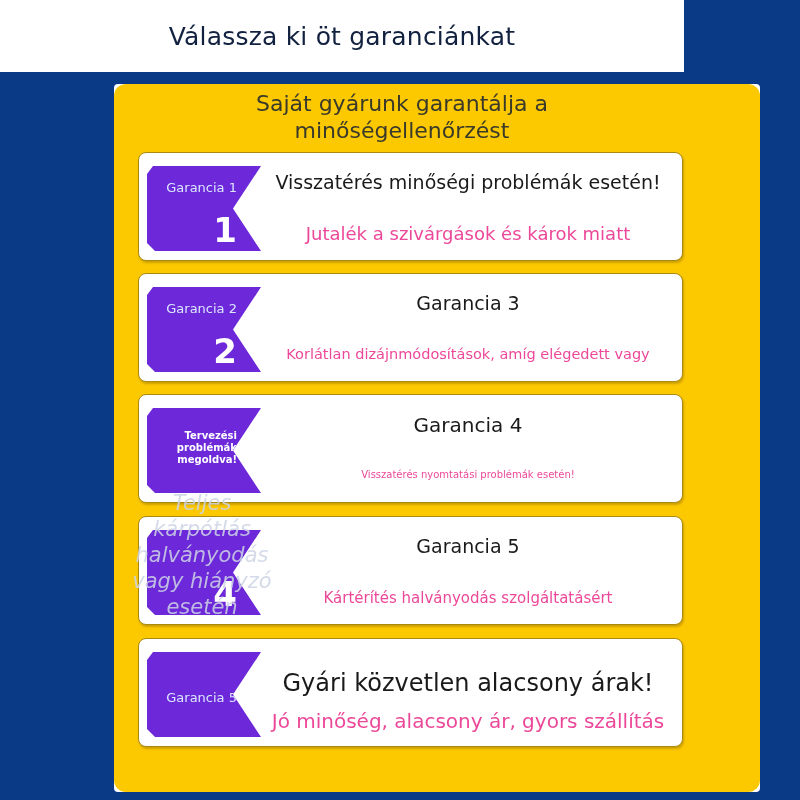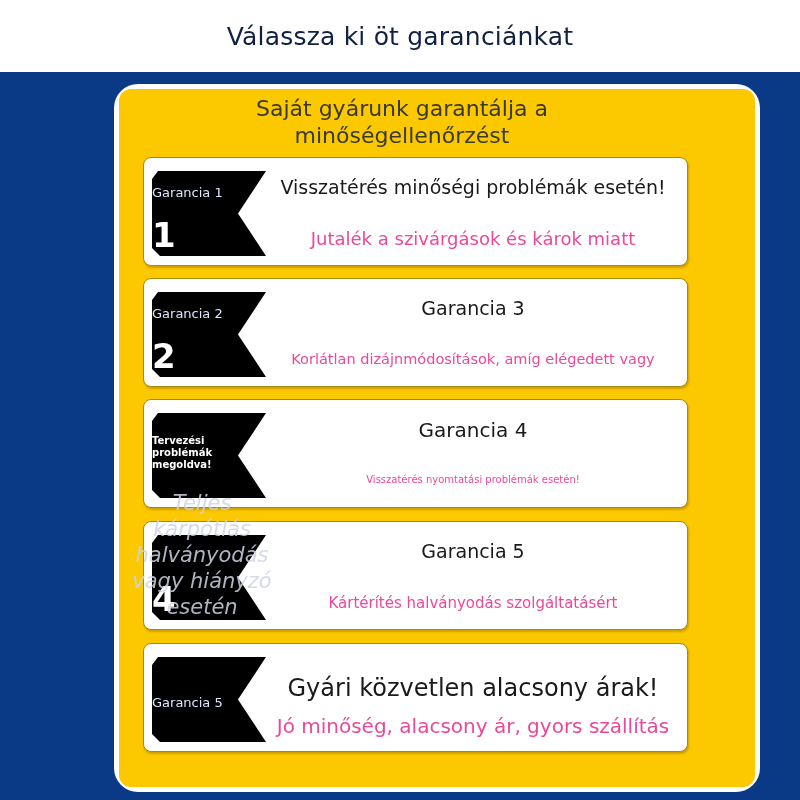--- a/index.html
+++ b/index.html
@@ -3,52 +3,52 @@
   <meta charset="utf-8">
   <style>
     * { box-sizing: border-box; margin: 0; padding: 0; }
     html, body { width: 800px; height: 800px; overflow: hidden; }
     body {
       background: #0a3a86;
       font-family: "DejaVu Sans", sans-serif;
       position: relative;
     }
     .header {
-      position: absolute; left: 0; top: 0; width: 800px; height: 72px;
+      position: absolute; left: 0; top: 0; width: 684px; height: 72px;
       background: #ffffff;
       display: flex; align-items: center; justify-content: center;
     }
     .header-title {
       font-size: 25px; color: #12213f; letter-spacing: 0.2px;
     }
     .panel {
       position: absolute; left: 114px; top: 84px; width: 646px; height: 708px;
-      background: #ffffff; border-radius: 24px; padding: 5px;
+      background: #ffffff; border-radius: 4px; 
     }
     .panel-inner {
       width: 100%; height: 100%; background: #fcc800; border-radius: 12px;
       position: relative;
     }
     .panel-title {
       position: absolute; left: 0; width: 100%; top: 6px;
       text-align: center; font-size: 22px; line-height: 27px; color: #3a3a2a;
       padding-left: 0; padding-right: 70px;
     }
     .card {
       position: absolute; left: 24px; width: 545px; height: 109px;
       background: #ffffff; border-radius: 8px;
       border: 1.5px solid #a88a10;
       box-shadow: 1px 2px 2px rgba(120,90,0,0.35);
       overflow: hidden;
     }
     .ribbon {
       position: absolute; left: 8px; top: 13px; width: 114px; height: 85px;
-      background: #000000;
+      background: #6d28d9;
       clip-path: polygon(0 8px, 6px 0, 114px 0, 86px 50%, 114px 100%, 8px 100%, 0 calc(100% - 8px));
-      color: #ffffff; text-align: left;
+      color: #ffffff; text-align: right;
     }
     .ribbon-label {
       position: absolute; left: 0; width: 90px; top: 14px;
       font-size: 13px; color: #dbe6ff;
     }
     .ribbon-number {
       position: absolute; left: 0; width: 90px; top: 44px;
       font-size: 34px; font-weight: bold; color: #ffffff; line-height: 40px;
     }
     .ribbon-multi {

